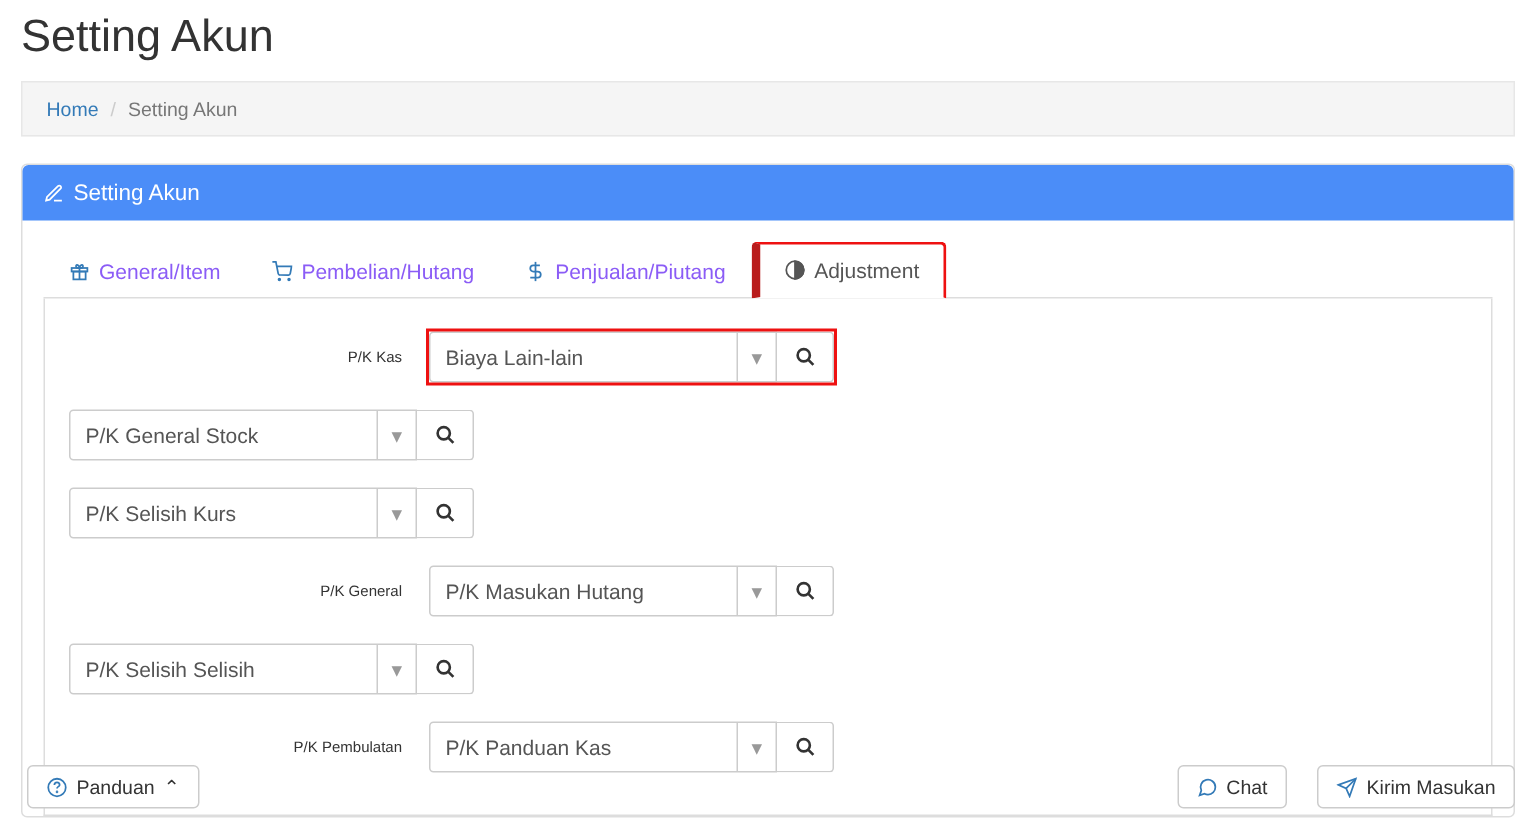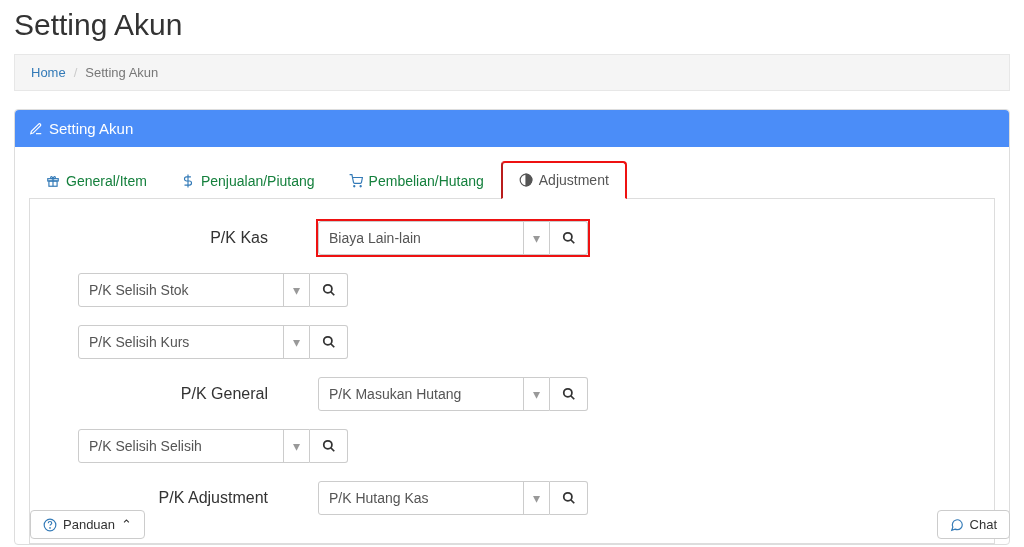--- a/index.html
+++ b/index.html
@@ -8,33 +8,33 @@
   .breadcrumb-bar { background: #f5f5f5; border: 1px solid #e7e7e7; border-radius: 0; margin: 0 14px 18px 14px; padding: 10px 16px; display: flex; align-items: center; font-size: 13px; color: #777; }
   .breadcrumb-bar a { color: #337ab7; text-decoration: none; }
   .breadcrumb-bar .sep { margin: 0 8px; color: #ccc; }
   .panel { margin: 0 14px; border: 1px solid #ddd; border-radius: 4px; }
   .panel-heading { background: #337ab7; background: #4a8cf7; background: linear-gradient(#5b9bfb,#4a8cf7); background: #4a8cf7; color: #fff; padding: 10px 14px; border-top-left-radius: 4px; border-top-right-radius: 4px; display: flex; align-items: center; font-size: 15px; }
   .panel-heading { background: #4a8cf7; }
   .panel-heading { background:#4a8cf7; }
   .panel-heading { background:#4a8cf7; }
   .panel-body { padding: 14px 14px 0 14px; }
   .tabs { display: flex; border-bottom: 1px solid #ddd; }
-  .tab { padding: 10px 16px; color: #15803d; cursor: pointer; display: flex; align-items: center; gap: 6px; border: 1px solid transparent; border-bottom: none; margin-bottom: -1px; font-size: 14px; }
+  .tab { padding: 10px 16px; color: #8b5cf6; cursor: pointer; display: flex; align-items: center; gap: 6px; border: 1px solid transparent; border-bottom: none; margin-bottom: -1px; font-size: 14px; }
   .tab.active { color: #555; border: 1px solid #ddd; border-bottom: 1px solid #fff; border-top-left-radius: 4px; border-top-right-radius: 4px; }
-  .tab.active.highlight { border-top: 2px solid #e11; border-left: 2px solid #b91c1c; border-right: 2px solid #e11; padding-top: 9px; }
+  .tab.active.highlight { border-top: 2px solid #e11; border-left: 6px solid #b91c1c; border-right: 2px solid #e11; padding-top: 9px; }
   .tab-content { border: 1px solid #ddd; border-top: none; padding: 22px 16px 10px 16px; }
   .form-row { display: flex; align-items: center; margin-bottom: 18px; }
-  .form-label { width: 240px; text-align: right; padding-right: 18px; color: #333; font-size: 16px; }
+  .form-label { width: 240px; text-align: right; padding-right: 18px; color: #333; font-size: 10px; }
   .select { width: 232px; height: 34px; border: 1px solid #ccc; border-radius: 3px; display: flex; align-items: center; justify-content: space-between; padding: 0 0 0 10px; background: #fff; color: #555; font-size: 14px; }
   .select .caret-box { width: 26px; height: 32px; border-left: 1px solid #ccc; display: flex; align-items: center; justify-content: center; color: #999; }
   .search-btn { width: 38px; height: 34px; border: 1px solid #ccc; border-left: none; border-top-right-radius: 3px; border-bottom-right-radius: 3px; background: #fff; display: flex; align-items: center; justify-content: center; color: #333; cursor: pointer; }
-  .select-group { display: flex; margin-left: 32px; }
+  .select-group { display: flex; }
   .select-group .select { border-top-right-radius: 0; border-bottom-right-radius: 0; }
   .row-highlight .select-group { outline: 2px solid #e11; outline-offset: 0; }
-  .footer { position: absolute; bottom: 8px; left: 16px; right: 0; padding: 0 14px; display: flex; justify-content: space-between; align-items: center; }
+  .footer { position: absolute; bottom: 8px; left: 4px; right: 0; padding: 0 14px; display: flex; justify-content: space-between; align-items: center; }
   .btn { border: 1px solid #ccc; border-radius: 4px; background: #fff; padding: 6px 12px; font-size: 13px; display: inline-flex; align-items: center; gap: 6px; cursor: pointer; color: #333; }
   .btn .blue { color: #337ab7; }
   .right-btns { display: flex; gap: 20px; }
   svg { display: block; }
   .heading-icon { margin-right: 6px; }
   .panel-heading { background:#4a8cf7; }
   .panel-heading { background:#4a8cf7; }
   .panel-heading { background:#4b8df8; }
 </style>
 </head>
@@ -69,36 +69,36 @@
               <path d="M12 8v13"></path>
               <path d="M12 8c0-3 4-5 4-2s-4 2-4 2z"></path>
               <path d="M12 8c0-3-4-5-4-2s4 2 4 2z"></path>
             </svg>
         </span>
         <span>General/Item</span>
       </div>
       <div class="tab">
         <span>
           <svg width="14" height="14" viewBox="0 0 24 24" fill="none" stroke="#337ab7" stroke-width="2">
-              <path d="M12 1v22"></path>
-              <path d="M17 5H9.5a3.5 3.5 0 000 7h5a3.5 3.5 0 010 7H6"></path>
-            </svg>
-        </span>
-        <span>Penjualan/Piutang</span>
-      </div>
-      <div class="tab">
-        <span>
-          <svg width="14" height="14" viewBox="0 0 24 24" fill="none" stroke="#337ab7" stroke-width="2">
               <circle cx="9" cy="21" r="1"></circle>
               <circle cx="20" cy="21" r="1"></circle>
               <path d="M1 1h4l2.68 13.39a2 2 0 002 1.61h9.72a2 2 0 002-1.61L23 6H6"></path>
             </svg>
         </span>
         <span>Pembelian/Hutang</span>
       </div>
+      <div class="tab">
+        <span>
+          <svg width="14" height="14" viewBox="0 0 24 24" fill="none" stroke="#337ab7" stroke-width="2">
+              <path d="M12 1v22"></path>
+              <path d="M17 5H9.5a3.5 3.5 0 000 7h5a3.5 3.5 0 010 7H6"></path>
+            </svg>
+        </span>
+        <span>Penjualan/Piutang</span>
+      </div>
       <div class="tab active highlight">
         <span>
           <svg width="14" height="14" viewBox="0 0 24 24" fill="none" stroke="#555" stroke-width="2">
               <circle cx="12" cy="12" r="10"></circle>
               <path d="M12 2a10 10 0 010 20z" fill="#555"></path>
             </svg>
         </span>
         <span>Adjustment</span>
       </div>
     </div>
@@ -119,21 +119,21 @@
                   <line x1="21" y1="21" x2="15" y2="15"></line>
                 </svg>
             </span>
           </div>
         </div>
       </div>
 
       <div class="form-row">
         <div class="select-group">
           <div class="select">
-            <span>P/K Selisih Stok</span>
+            <span>P/K General Stock</span>
             <span class="caret-box">▾</span>
           </div>
           <div class="search-btn">
             <span>
               <svg width="14" height="14" viewBox="0 0 24 24" fill="none" stroke="#333" stroke-width="3">
                   <circle cx="10" cy="10" r="7"></circle>
                   <line x1="21" y1="21" x2="15" y2="15"></line>
                 </svg>
             </span>
           </div>
@@ -186,24 +186,24 @@
               <svg width="14" height="14" viewBox="0 0 24 24" fill="none" stroke="#333" stroke-width="3">
                   <circle cx="10" cy="10" r="7"></circle>
                   <line x1="21" y1="21" x2="15" y2="15"></line>
                 </svg>
             </span>
           </div>
         </div>
       </div>
 
       <div class="form-row">
-        <div class="form-label">P/K Adjustment</div>
-        <div class="select-group">
-          <div class="select">
-            <span>P/K Hutang Kas</span>
+        <div class="form-label">P/K Pembulatan</div>
+        <div class="select-group">
+          <div class="select">
+            <span>P/K Panduan Kas</span>
             <span class="caret-box">▾</span>
           </div>
           <div class="search-btn">
             <span>
               <svg width="14" height="14" viewBox="0 0 24 24" fill="none" stroke="#333" stroke-width="3">
                   <circle cx="10" cy="10" r="7"></circle>
                   <line x1="21" y1="21" x2="15" y2="15"></line>
                 </svg>
             </span>
           </div>
@@ -228,14 +228,23 @@
   </button>
   <div class="right-btns">
     <button class="btn">
       <span class="blue">
         <svg width="14" height="14" viewBox="0 0 24 24" fill="none" stroke="#337ab7" stroke-width="2">
             <path d="M21 11.5a8.38 8.38 0 01-8.5 8.5 8.5 8.5 0 01-3.9-.9L3 21l1.9-5.6A8.5 8.5 0 1121 11.5z"></path>
           </svg>
       </span>
       <span>Chat</span>
     </button>
+    <button class="btn">
+      <span class="blue">
+        <svg width="14" height="14" viewBox="0 0 24 24" fill="none" stroke="#337ab7" stroke-width="2">
+            <path d="M22 2L11 13"></path>
+            <path d="M22 2l-7 20-4-9-9-4 20-7z"></path>
+          </svg>
+      </span>
+      <span>Kirim Masukan</span>
+    </button>
   </div>
 </div>
 
 </body></html>

